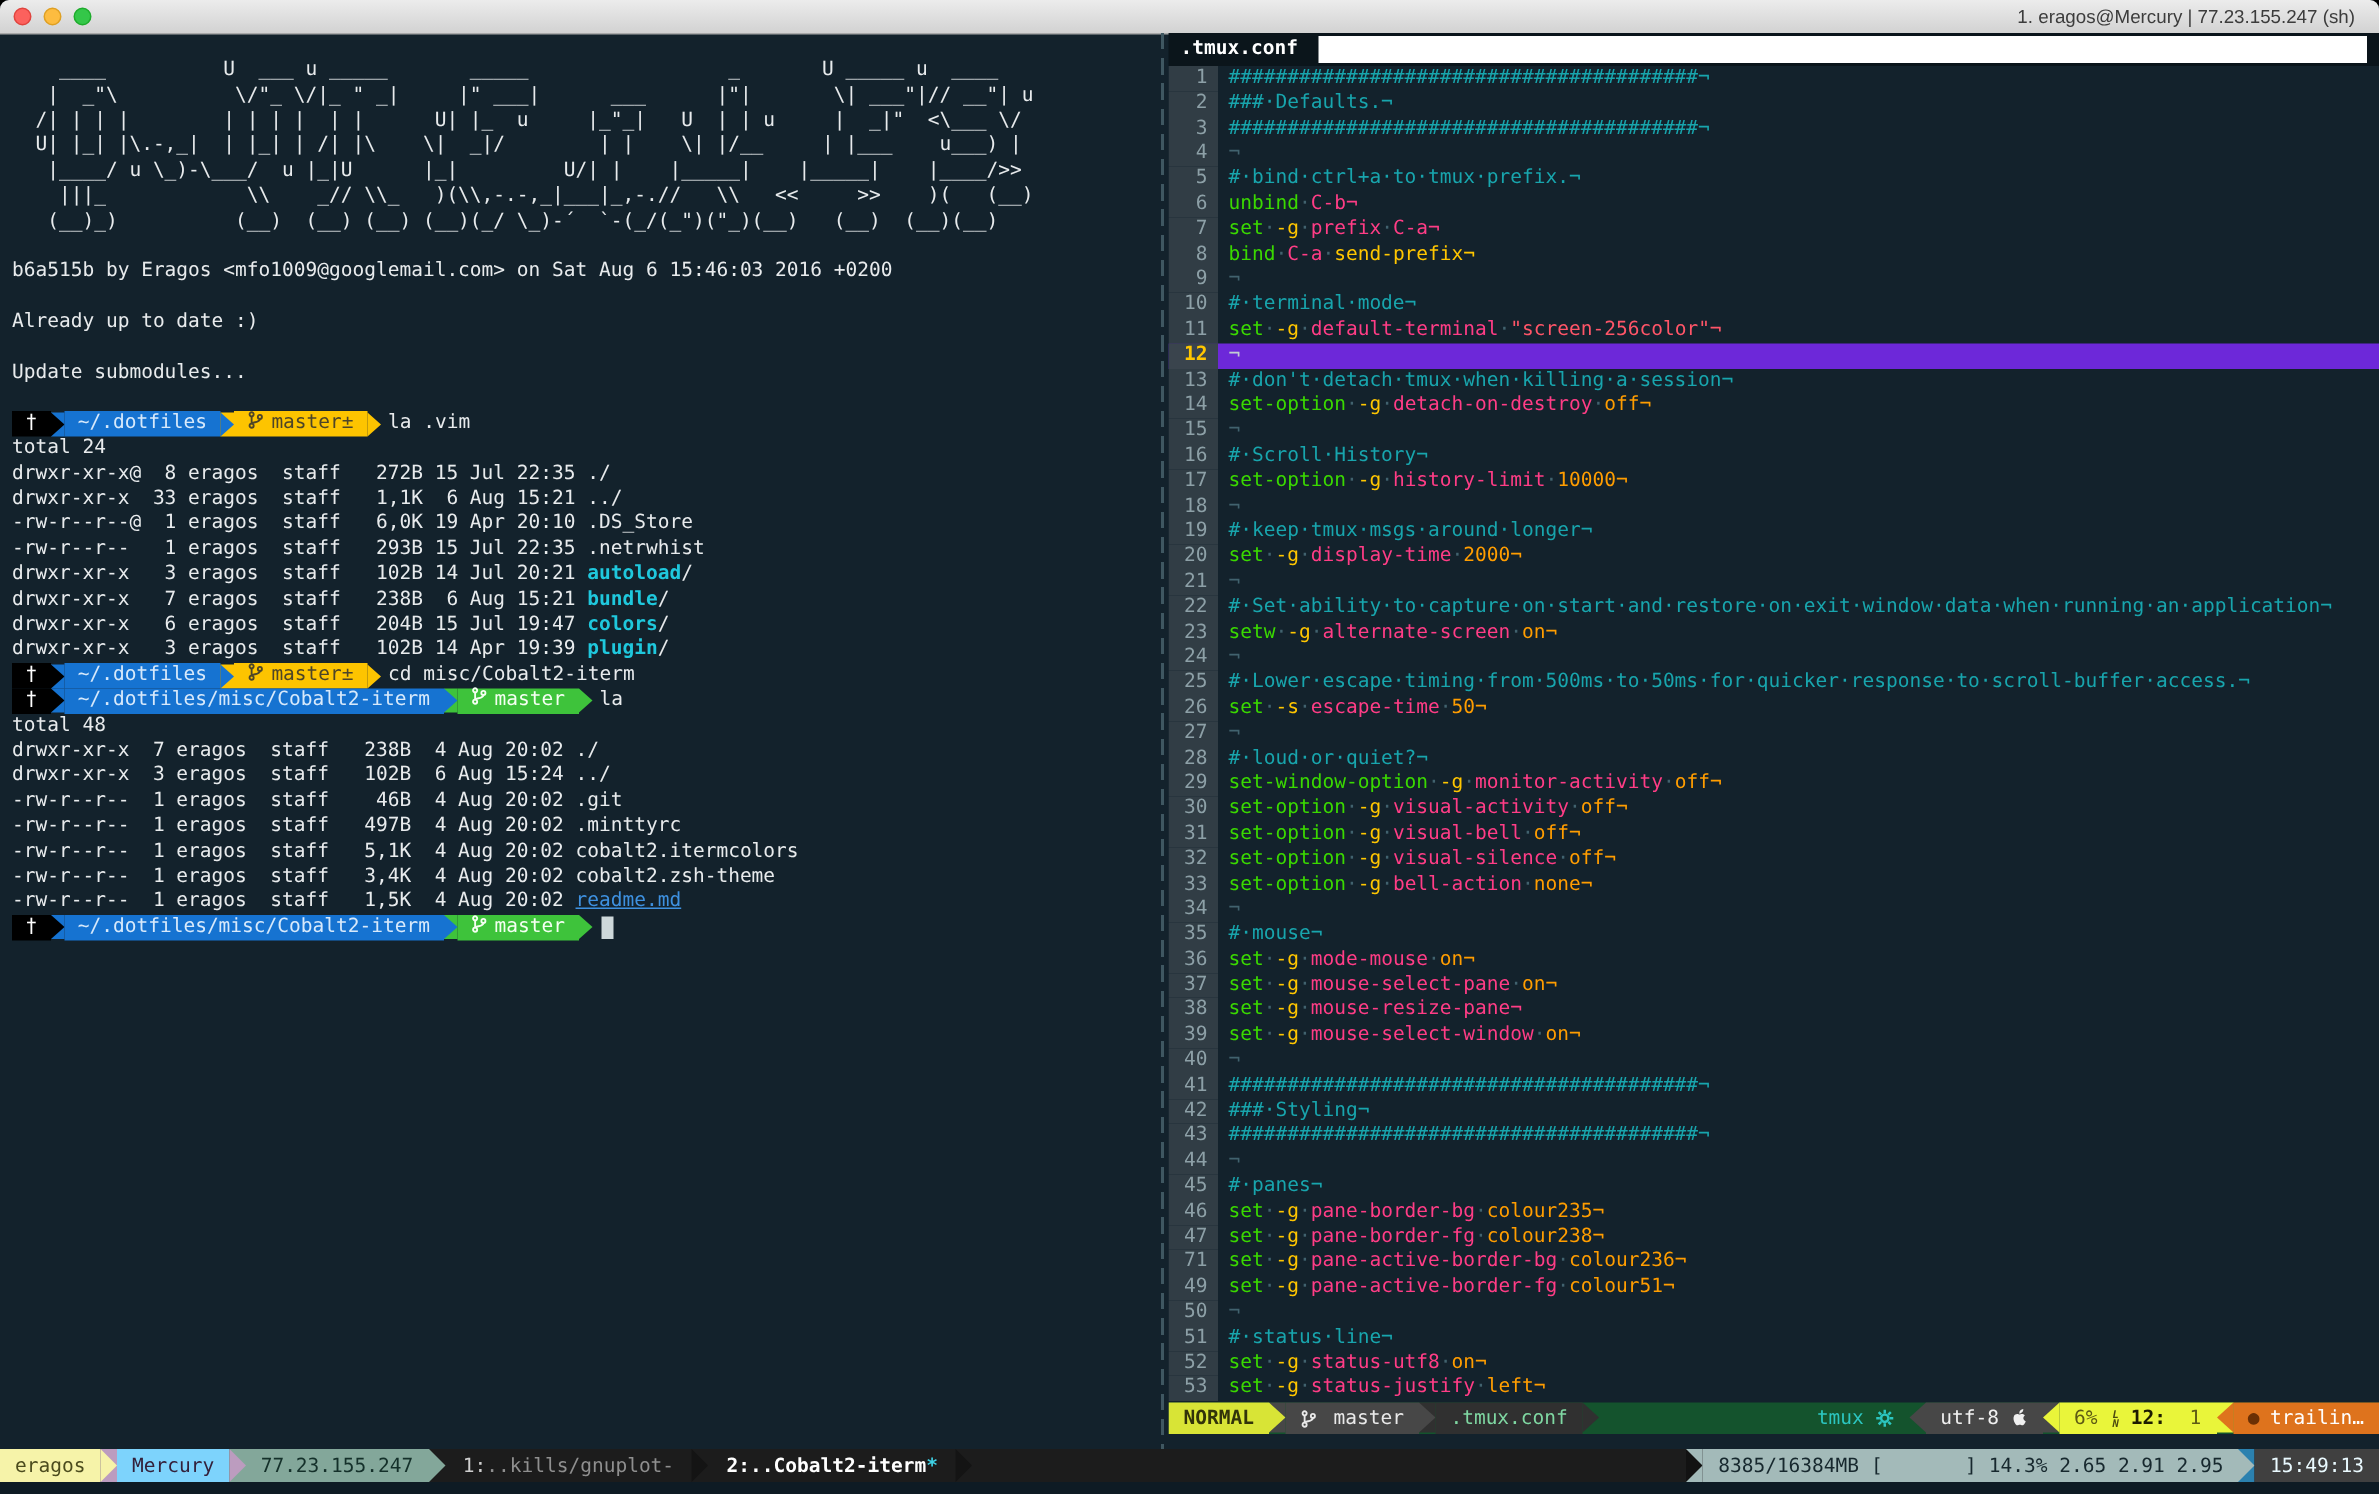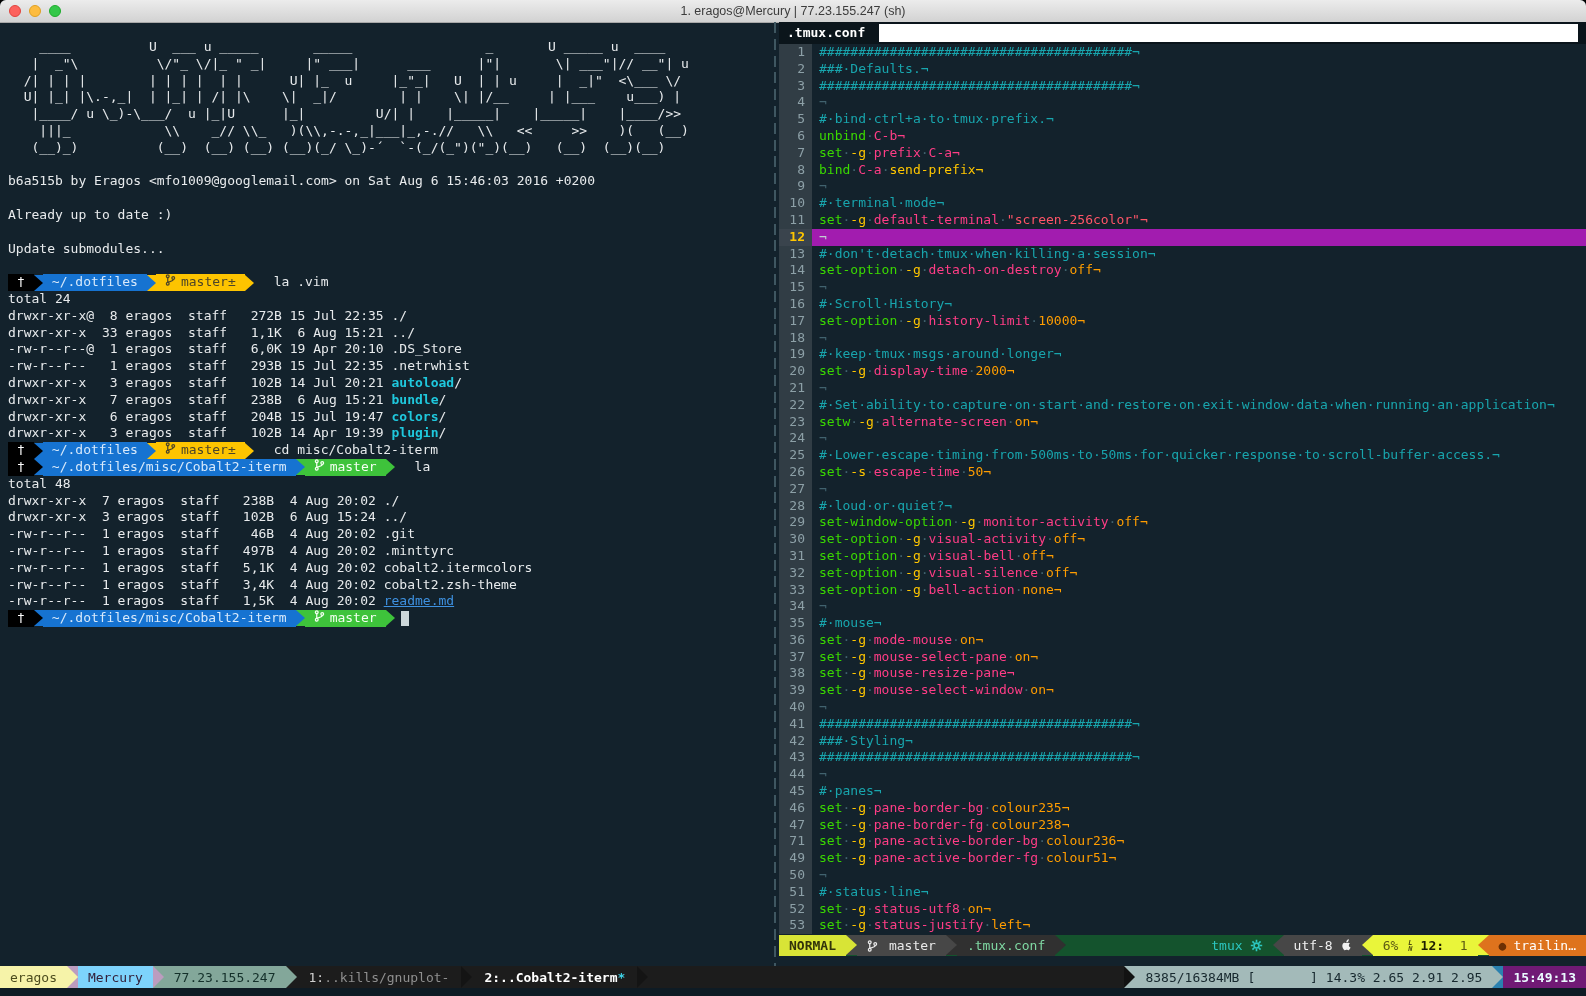--- a/index.html
+++ b/index.html
@@ -8,41 +8,41 @@
           border-radius:6px 6px 0 0;font-family:"DejaVu Sans Mono","Liberation Mono",monospace;
           font-size:13px;color:#e8ebed;}
   
   #titlebar{position:absolute;top:0;left:0;right:0;height:22px;
             background:linear-gradient(#ececec,#d2d2d2);border-bottom:1px solid #a9a9a9;}
   .lights{position:absolute;left:9px;top:5px;display:flex;gap:8px;}
   .light{width:12px;height:12px;border-radius:50%;}
   .light.red{background:#fc615d;border:1px solid #e0443e;box-sizing:border-box;}
   .light.yellow{background:#fdbc40;border:1px solid #dfa023;box-sizing:border-box;}
   .light.green{background:#34c749;border:1px solid #1eac2c;box-sizing:border-box;}
-  #window-title{position:absolute;left:0;right:0;top:0;height:22px;line-height:22px;text-align:center;
+  #window-title{position:absolute;left:0;right:16px;top:0;height:22px;line-height:22px;text-align:right;
                 font-family:"Liberation Sans","DejaVu Sans",sans-serif;font-size:12.5px;color:#3c3c3c;}
   
   #left-pane{position:absolute;left:0;top:22px;width:770px;bottom:30px;overflow:hidden;
              padding:17px 0 12px 8px;box-sizing:border-box;}
   .line{height:16.8px;line-height:16.8px;white-space:pre;display:flex;align-items:center;}
   .line > span{white-space:pre;}
   #pane-border{position:absolute;left:770px;top:22px;bottom:30px;width:9px;}
   #pane-border .rule{width:2px;height:100%;margin:0 auto;
     background:repeating-linear-gradient(to bottom,#3f5761 0,#3f5761 11px,transparent 11px,transparent 16.8px);}
   #right-pane{position:absolute;left:779px;right:0;top:22px;bottom:30px;overflow:hidden;}
   
   #tabline{position:absolute;top:0;left:0;right:0;height:22px;background:#0a141b;display:flex;align-items:center;}
   #tabline .tab{height:22px;line-height:22px;padding:0 14px 0 8px;background:#0b151b;color:#ffffff;font-weight:bold;}
   #tabline .tab-filler{flex:1;height:18px;background:#ffffff;margin:2px 8px 2px 0;}
   
   #vim-lines{position:absolute;top:22px;left:0;right:0;}
   .vline{display:flex;height:16.8px;line-height:16.8px;}
   .vline .gut{width:26px;background:#313d45;color:#8da0a7;text-align:right;padding-right:7px;flex:none;}
   .vline .txt{padding-left:7px;white-space:pre;flex:1;}
-  .vline.cur{background:#a21caf;}
+  .vline.cur{background:#6d28d9;}
   .vline.cur .gut{background:#3a444d;color:#ffc600;font-weight:bold;}
   .tk-w{color:#e8ebed}.tk-dir{color:#1fc8dd;font-weight:bold}
   .tk-link{color:#3e91e0;text-decoration:underline}
   .tk-cm{color:#18a5ad}.tk-k{color:#3ad900}.tk-fl{color:#ffc600}.tk-opt{color:#ff3d86}
   .tk-str{color:#ff5568}.tk-num{color:#ff9d00}.tk-pu{color:#41626e}.tk-cur{color:#c3cdd2}
   
   .arr{width:0;height:0;border-top:8.4px solid transparent;border-bottom:8.4px solid transparent;flex:none;}
   .seg{display:flex;align-items:center;padding:0 9px;height:16.8px;flex:none;}
   
   #statusline{position:absolute;left:0;right:0;bottom:10px;height:21px;background:#14532d;display:flex;align-items:stretch;font-size:13px;}
@@ -66,25 +66,25 @@
   #tm-host{background:#7dd3fc;color:#33203a;}
   #tm-ip{background:#83a79a;color:#14302a;}
   #tmux-windows{display:flex;align-items:stretch;}
   .twin{display:flex;align-items:center;padding:0 12px;white-space:pre;}
   .twin .idx{color:#cfcfcf;}
   .twin .nm{color:#8f8f8f;}
   .twin.active .idx,.twin.active .nm{color:#ffffff;font-weight:bold;}
   .twin .flag{color:#3fd2e6;font-weight:bold;}
   #tm-spacer{flex:1;}
   #tm-sys{background:#a3bab9;color:#17282e;}
-  #tm-clock{background:#701a75;color:#eafaff;font-weight:bold;}
+  #tm-clock{background:#404040;color:#eafaff;font-weight:normal;}
   
   .p-black{background:#000000;color:#ffffff;}
   .cursor-block{display:inline-block;width:8px;height:15px;background:#cdd8da;margin-left:6px;}
-  .cmd{margin-left:20px;}
+  .cmd{margin-left:5px;}
   .branch-ico{display:inline-block;margin-right:5px;}
   #bottom-strip{position:absolute;left:0;top:988px;right:0;height:8px;background:#0e1b24;}
 </style>
 </head>
 <body>
 
 <div id="window">
 
   <div id="titlebar">
     <div class="lights">

